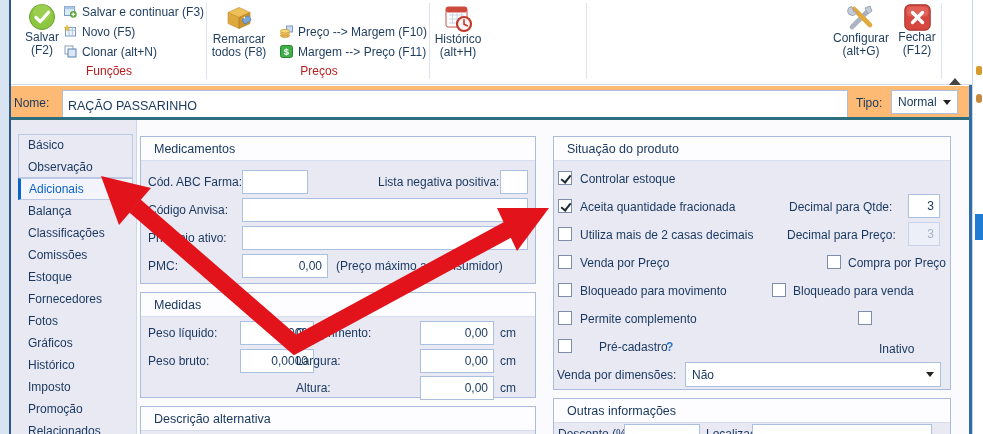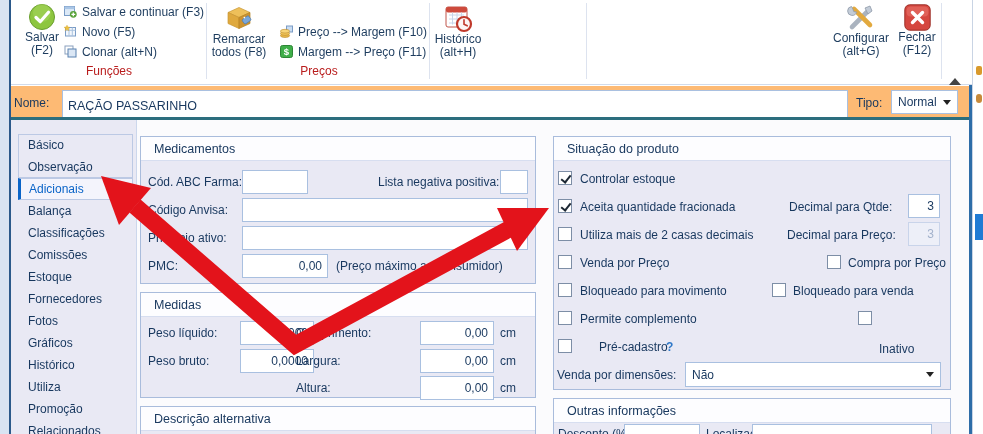--- a/index.html
+++ b/index.html
@@ -237,21 +237,21 @@
   <div class="abs sb-item" style="top:310px;">
       <span>Fotos</span>
     </div>
   <div class="abs sb-item" style="top:332px;">
       <span>Gráficos</span>
     </div>
   <div class="abs sb-item" style="top:354px;">
       <span>Histórico</span>
     </div>
   <div class="abs sb-item" style="top:376px;">
-      <span>Utiliza</span>
+      <span>Imposto</span>
     </div>
   <div class="abs sb-item" style="top:398px;">
       <span>Promoção</span>
     </div>
   <div class="abs sb-item" style="top:420px;">
       <span>Relacionados</span>
     </div>
 
   <div class="abs group" style="left:140px;top:136px;width:396px;height:148px;">
     <div class="group-h">Medicamentos</div>

